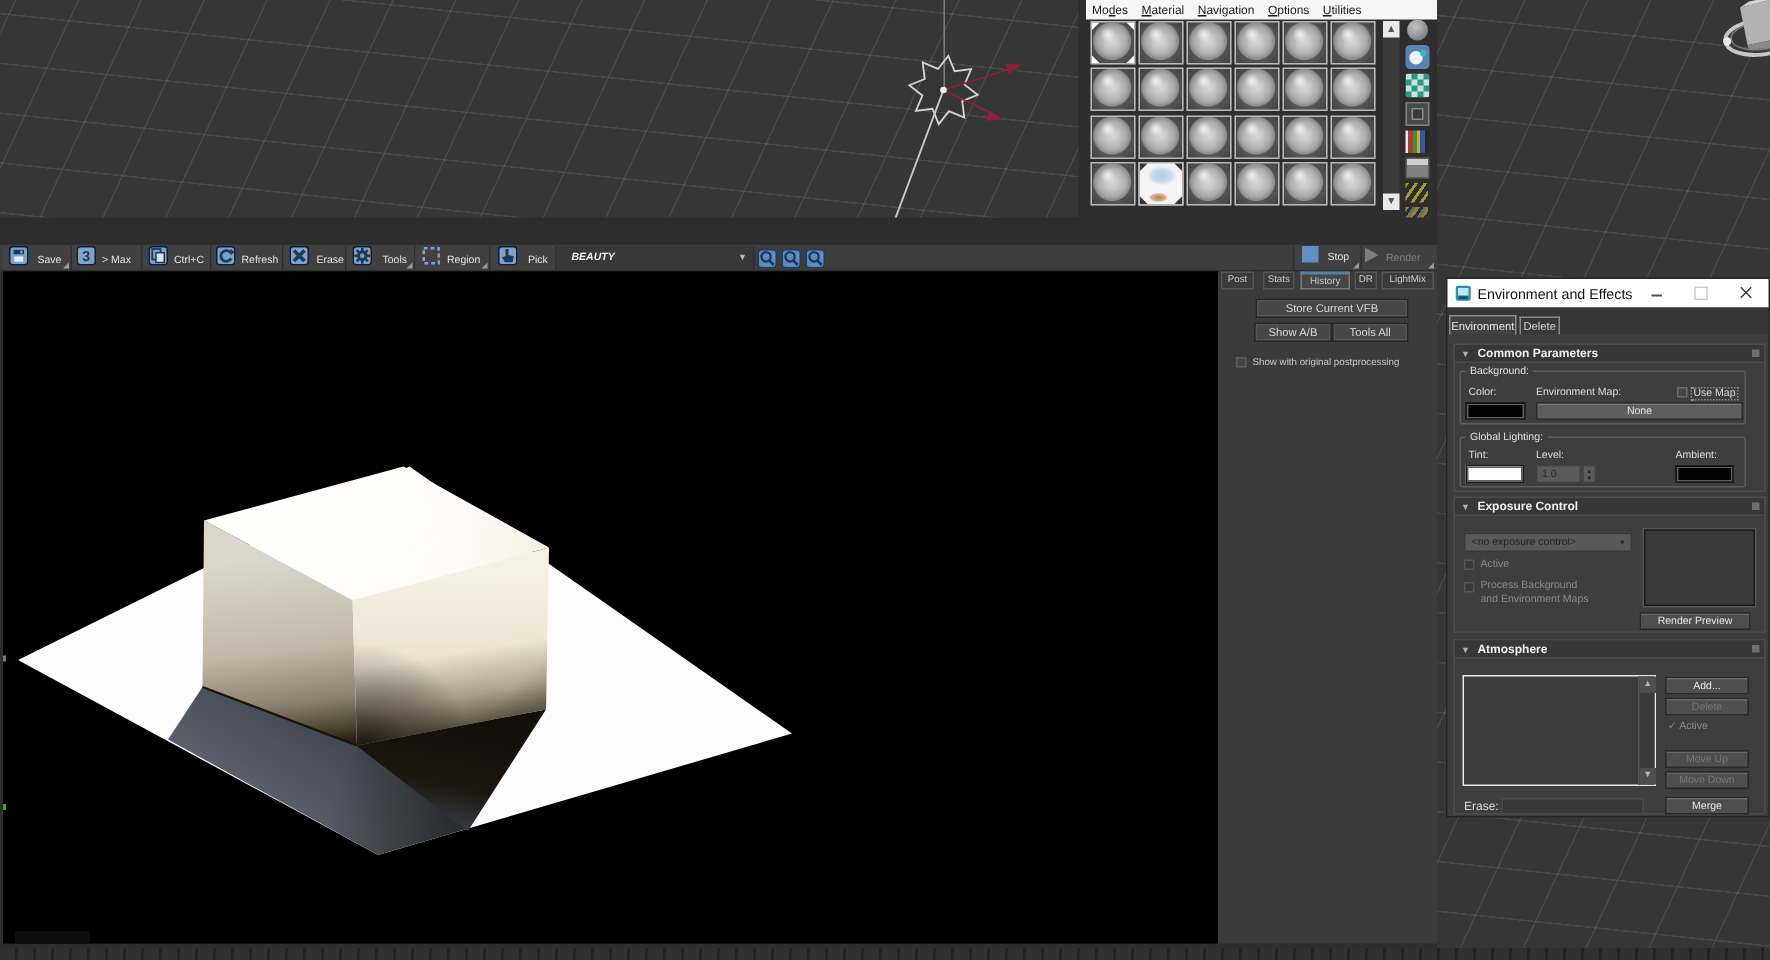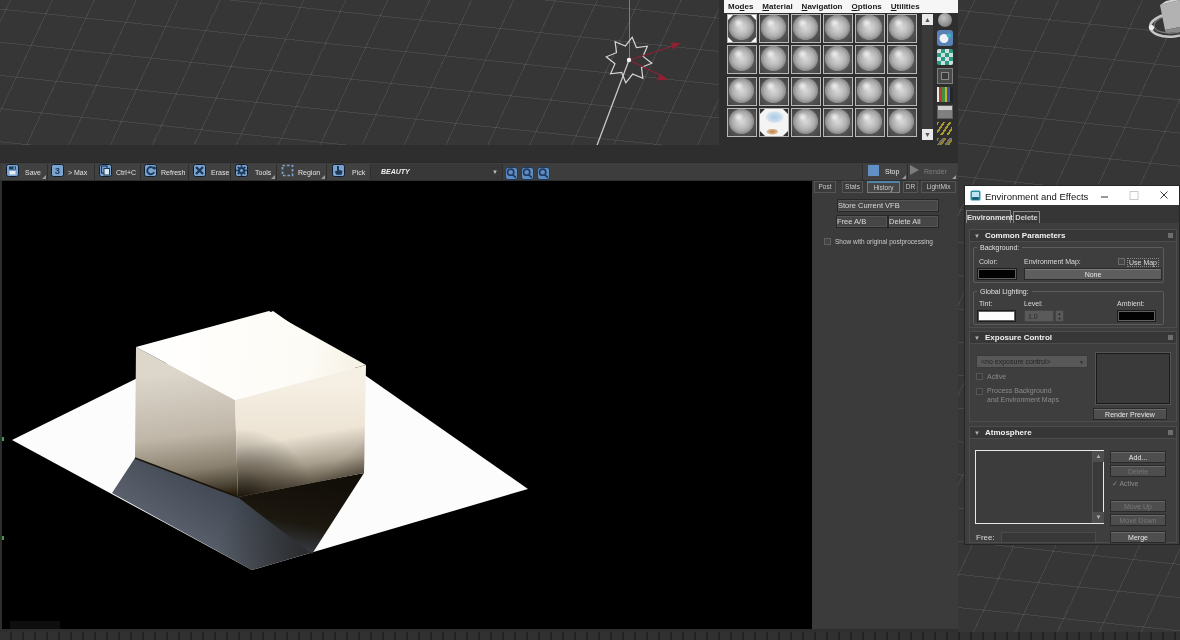--- a/index.html
+++ b/index.html
@@ -12,21 +12,21 @@
   #vp {
     left:0; top:0; width:1180px; height:640px; background-color:#363636;
     background-image:
       repeating-linear-gradient(6deg, rgba(255,255,255,0.085) 0 1px, rgba(0,0,0,0) 1px 33px),
       repeating-linear-gradient(295deg, rgba(255,255,255,0.085) 0 1px, rgba(0,0,0,0) 1px 38px);
   }
 
   
   #mated { left:719px; top:0; width:239px; height:146px; background:#2e2e2e; }
   #mated .menubar { position:absolute; left:5px; top:0; width:234px; height:13px; background:#f6f6f6;
-    font-size:8px; color:#1a1a1a; line-height:13px;font-weight:bold; }
+    font-size:8px; color:#1a1a1a; line-height:13px; }
   #mated .menubar span { margin-right:9px; }
   #swatches { position:absolute; left:8px; top:14px; width:193px; height:126px; }
   .sw { position:absolute; width:30px; height:29px; border:1px solid #b9b9b9;
     background-color:#525252;
     background-image:
       radial-gradient(circle 5px at 38% 30%, #f0f0f0 0%, rgba(220,220,220,0) 100%),
       radial-gradient(circle 13px at 48% 46%, #d9d9d9 0%, #c5c5c5 38%, #ababab 72%, #8a8a8a 94%, rgba(120,120,120,0) 100%),
       radial-gradient(circle at 50% 50%, rgba(0,0,0,0) 68%, rgba(0,0,0,0.22) 100%);
   }
   .sw.env { background-color:#f2f2f2;
@@ -48,33 +48,33 @@
   #vfb-title .ttxt { position:absolute; left:22px; top:4px; font-size:7.5px; color:#8e8e8e; }
   #vfb-toolbar { position:absolute; left:0; top:17px; width:958px; height:18px; background:#3d3d3d;
     border-top:1px solid #2b2b2b; }
   .tbtn { position:absolute; top:1px; height:16px; background:#414141; border-right:1px solid #2e2e2e;
     color:#e2e2e2; font-size:7px; line-height:16px; white-space:nowrap; }
   .tbtn .ic { display:inline-block; vertical-align:-2px; }
   #vfb-canvas { position:absolute; left:2px; top:36px; width:810px; height:448px; background:#000; }
   #vfb-panel { position:absolute; left:812px; top:36px; width:146px; height:448px; background:#3b3b3b; }
   .ptab { position:absolute; top:0px; height:12px; font-size:6.5px; color:#c9c9c9; line-height:12px; }
   .pbtn { position:absolute; background:#464646; border:1px solid #272727; box-shadow:inset 0 0 0 1px #555;
-    color:#d9d9d9; font-size:7.5px; text-align:left; }
+    color:#d9d9d9; font-size:7.5px; text-align:center; }
 
   
   #timeline { left:0; top:632px; width:1180px; height:8px; background:#2a2a2a;
     background-image:repeating-linear-gradient(90deg, #313131 0 10px, #232323 10px 12px); }
 
   
   #envdlg { left:964px; top:185px; width:216px; height:360px; background:#3e3e3e; border:1px solid #252525; }
   #envdlg .dtitle { position:absolute; left:0; top:0; width:214px; height:19px; background:#ffffff; }
   #envdlg .dtitle .txt { position:absolute; left:20px; top:4.5px; font-size:9.5px; color:#111; }
   .dtabs { position:absolute; left:0; top:19px; width:214px; height:18px; background:#363636; }
   .dtab { position:absolute; top:6px; height:12px; font-size:8px; color:#e8e8e8; line-height:12px;
-    padding:0 6px; border:1px solid #8a8a8a; border-bottom:none; background:#3e3e3e;font-weight:bold; }
+    padding:0 6px; border:1px solid #8a8a8a; border-bottom:none; background:#3e3e3e; }
   .roll { position:absolute; left:4px; width:208px; border:1px solid #4c4c4c; background:#3e3e3e; }
   .rhead { position:absolute; left:0; top:0; width:100%; height:12px; background:#373737;
     border-bottom:1px solid #4c4c4c; color:#f0f0f0; font-weight:bold; font-size:8px; line-height:12px; }
   .rhead .arr { color:#b0b0b0; font-weight:normal; font-size:6px; margin:0 5px 0 4px; }
   .grp { position:absolute; border:1px solid #5c5c5c; border-radius:2px; }
   .grplabel { position:absolute; top:-4px; left:3px; background:#3e3e3e; padding:0 3px; font-size:7px; color:#e0e0e0; }
   .lbl { position:absolute; font-size:7px; color:#dcdcdc; white-space:nowrap; }
   .lbl.dim { color:#8b8b8b; }
   .swatch { position:absolute; border:1px solid #1d1d1d; box-shadow:inset 0 0 0 1px #606060; }
   .btn3 { position:absolute; background:#4e4e4e; border:1px solid #2a2a2a; box-shadow:inset 0 1px 0 #686868;
@@ -300,22 +300,22 @@
 <rect x="0" y="355" width="2" height="4" fill="#4a9a4a"></rect>
 <rect x="8" y="440" width="50" height="8" fill="#0e0e0e"></rect>
 </svg></div>
     <div id="vfb-panel">
         <div class="ptab" style="left:2px;width:22px;text-align:center;border:1px solid #555;line-height:10px;">Post</div>
         <div class="ptab" style="left:30px;width:21px;text-align:center;border:1px solid #555;line-height:10px;">Stats</div>
         <div class="ptab" style="left:55px;width:33px;text-align:center;background:#464646;border:1px solid #7a7a7a;border-top:2px solid #4f84a8;line-height:9px;">History</div>
         <div class="ptab" style="left:91px;width:15px;text-align:center;border:1px solid #555;line-height:10px;">DR</div>
         <div class="ptab" style="left:109px;width:35px;text-align:center;border:1px solid #555;line-height:10px;">LightMix</div>
         <div class="pbtn" style="left:25px;top:18px;width:102px;height:13px;line-height:12px;">Store Current VFB</div>
-        <div class="pbtn" style="left:24px;top:34px;width:52px;height:13px;line-height:12px;">Free A/B</div>
-        <div class="pbtn" style="left:76px;top:34px;width:51px;height:13px;line-height:12px;">Delete All</div>
+        <div class="pbtn" style="left:24px;top:34px;width:52px;height:13px;line-height:12px;">Show A/B</div>
+        <div class="pbtn" style="left:76px;top:34px;width:51px;height:13px;line-height:12px;">Tools All</div>
         <div style="position:absolute;left:12px;top:57px;width:7px;height:7px;background:#444;border:1px solid #5e5e5e;"></div>
         <div class="ptab" style="left:23px;top:55px;width:122px;">Show with original postprocessing</div>
       </div>
   </div>
   <div id="timeline" class="abs"></div>
   <div id="envdlg" class="abs">
     <div class="dtitle">
       <svg style="position:absolute;left:5px;top:4px;" width="11" height="11" viewBox="0 0 11 11">
         <rect x="0.5" y="0.5" width="10" height="10" rx="1.5" fill="#2a8fa8"></rect>
         <rect x="2" y="2" width="7" height="5" fill="#bfe6f0"></rect>
@@ -376,17 +376,17 @@
           <div style="position:absolute;top:0;left:0;width:11px;height:11px;background:#4e4e4e;color:#b5b5b5;font-size:6px;text-align:center;line-height:10px;">▲</div>
           <div style="position:absolute;bottom:0;left:0;width:11px;height:11px;background:#4e4e4e;color:#b5b5b5;font-size:6px;text-align:center;line-height:10px;">▼</div>
         </div>
       </div>
       <div class="btn3" style="left:140px;top:24px;width:56px;height:12px;line-height:11px;">Add...</div>
       <div class="btn3 dim" style="left:140px;top:38px;width:56px;height:12px;line-height:11px;">Delete</div>
       <div class="lbl dim" style="left:142px;top:53px;">✓ Active</div>
       <div class="btn3 dim" style="left:140px;top:73px;width:56px;height:12px;line-height:11px;">Move Up</div>
       <div class="btn3 dim" style="left:140px;top:87px;width:56px;height:12px;line-height:11px;">Move Down</div>
       <div class="btn3" style="left:140px;top:104px;width:56px;height:12px;line-height:11px;">Merge</div>
-      <div class="lbl" style="left:6px;top:106px;font-size:8px;">Free:</div>
+      <div class="lbl" style="left:6px;top:106px;font-size:8px;">Erase:</div>
       <div class="field" style="left:31px;top:105px;width:95px;height:11px;border-color:#4a4a4a;background:#383838;"></div>
     </div>
   </div>
 </div>
 
 </body></html>

